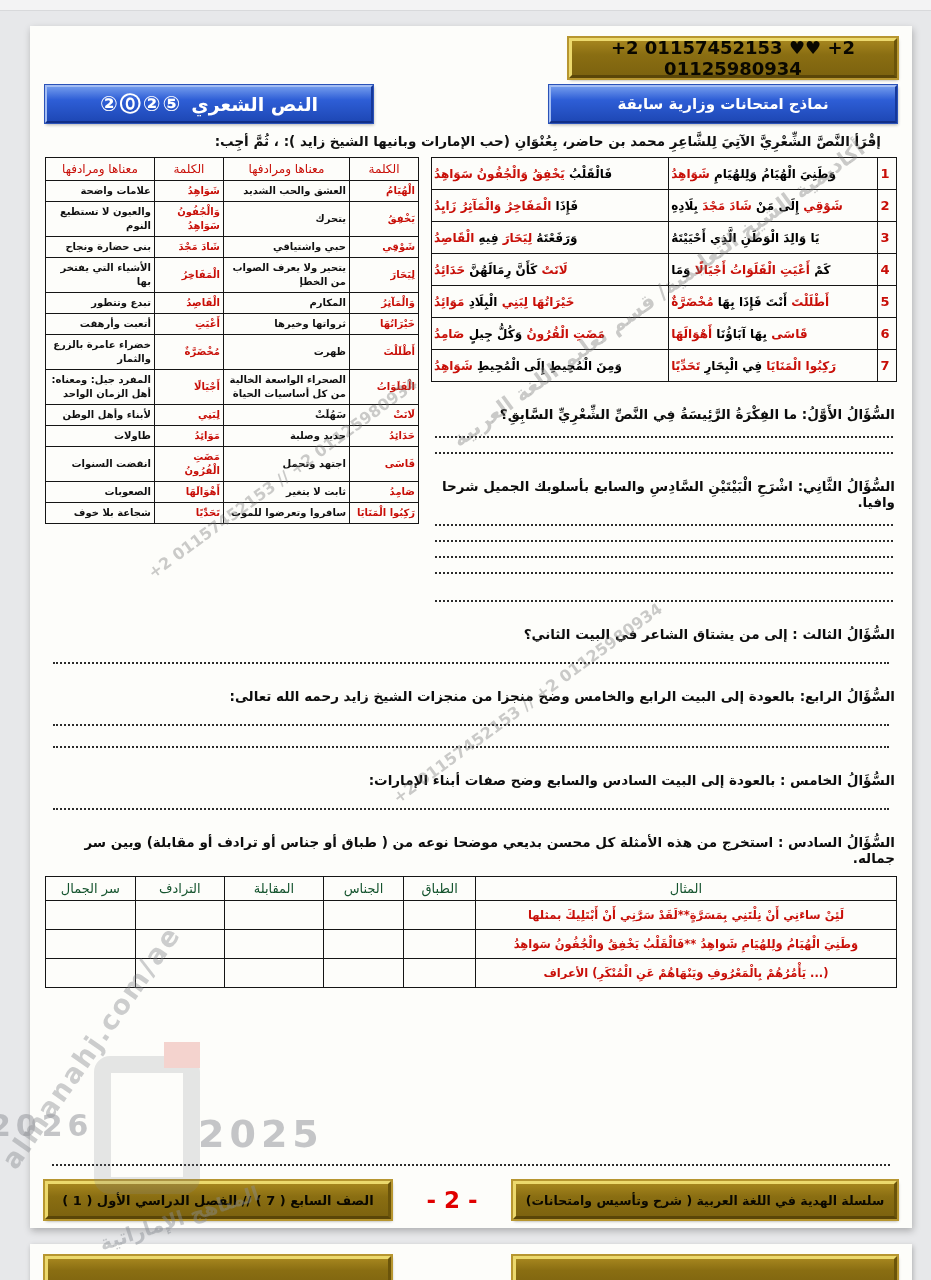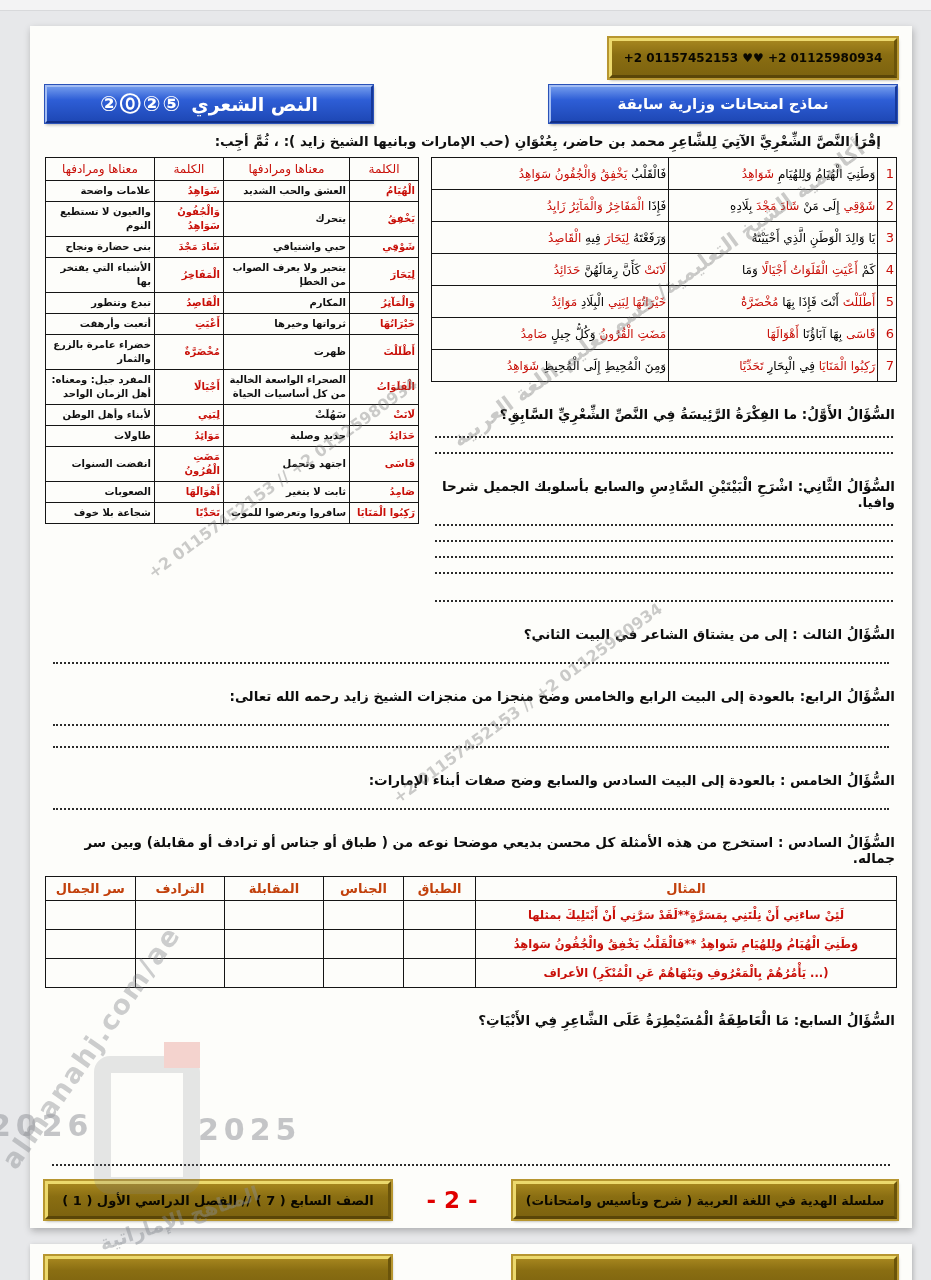--- a/index.html
+++ b/index.html
@@ -2,65 +2,65 @@
 <html lang="ar"><head>
 <meta charset="utf-8">
 <style>
   html,body{margin:0;padding:0}
   body{width:931px;height:1280px;background:#e7e8ea;font-family:"DejaVu Sans",sans-serif;overflow:hidden;position:relative}
   .topstrip{position:absolute;top:0;left:0;right:0;height:10px;background:#f3f3f4;border-bottom:1px solid #d8d9db}
   .page{position:absolute;left:30px;top:26px;width:882px;height:1202px;background:#fdfdfa;box-shadow:1px 3px 7px rgba(0,0,0,.25);padding:12px 15px;box-sizing:border-box;direction:rtl;overflow:hidden}
   .row-between{display:flex;justify-content:space-between;align-items:stretch}
   .gold{background:linear-gradient(180deg,#a5851e 0%,#8a6e12 40%,#7d630f 100%);border:3px solid;border-color:#ecd96d #6b540a #5a4608 #ecd96d;box-shadow:0 0 0 2px #b79630,1px 2px 3px rgba(0,0,0,.4);color:#0a0800;font-weight:bold;display:flex;align-items:center;justify-content:center;text-align:center;box-sizing:border-box}
   .g-academy{width:348px;height:40px;font-size:14px}
-  .g-phones{width:288px;height:40px;font-size:12px}
+  .g-phones{width:328px;height:40px;font-size:18px}
   .blue{background:linear-gradient(180deg,#7099ec 0%,#2e5ed6 38%,#1e48b6 100%);border:2px solid;border-color:#a3bdf3 #16389a #112f88 #a3bdf3;box-shadow:0 0 0 1px #2a52b8,1px 2px 3px rgba(0,0,0,.3);color:#fff;font-weight:bold;display:flex;align-items:center;justify-content:center;gap:9px;box-sizing:border-box}
   .b-right{width:348px;height:38px;font-size:15px}
   .b-left{width:328px;height:38px;font-size:19px}
   .year{font-size:21px;letter-spacing:2px}
   .hdr2{margin-top:7px}
   .instruction{font-size:13.5px;font-weight:bold;margin:10px 16px 8px;color:#101010}
   .cols{display:flex;gap:12px;align-items:flex-start}
   .col-right{width:466px}
   .col-left{flex:1}
   table{border-collapse:collapse;width:100%}
   td,th{border:1px solid #151515}
   .red{color:#c80f08}
-  .poem td{font-weight:normal;font-size:12px;text-align:right;padding:8px 2px;white-space:nowrap;overflow:hidden}
+  .poem td{font-weight:bold;font-size:12px;text-align:left;padding:8px 2px;white-space:nowrap;overflow:hidden}
   .poem .num{width:26px;color:#c80f08;font-size:13px}
   .poem .h1{width:45%}
   .poem .h2{width:51%}
   .vocab th{color:#c80f08;font-size:12px;font-weight:normal;padding:4px 2px;text-align:center}
   .vocab td{font-size:10px;font-weight:bold;padding:3px 3px;line-height:1.4;color:#101010}
   .vocab .w{color:#c80f08;width:62px}
   .q{font-size:13.5px;font-weight:bold;margin:24px 2px 0;color:#0d0d0d}
   .dots{border-top:2.5px dotted #2b2b2b;height:0;margin:18px 4px 0}
   .dots.sm{margin:14px 4px 0}
   .dots.gap{margin-top:26px}
   .dots.full{margin:20px 8px 0}
   .badee{margin-top:10px}
-  .badee th{color:#c2410c;font-size:13px;font-weight:bold;padding:4px 2px}
+  .badee th{color:#14532d;font-size:13px;font-weight:normal;padding:4px 2px}
   .badee td{height:26px;font-size:11.5px;font-weight:bold;text-align:center;padding:1px 4px}
   .badee .ex{color:#c80f08}
   .c0{width:47%}.c1{width:8%}.c2{width:9%}.c3{width:11%}.c4{width:10%}.c5{width:10%}
   .footdots{position:absolute;left:22px;right:22px;bottom:62px;border-top:2.5px dotted #2b2b2b}
   .footer{position:absolute;left:15px;right:15px;bottom:9px;display:flex;justify-content:space-between;align-items:center;direction:rtl}
   .f-series{width:384px;height:38px;font-size:12.5px}
   .f-grade{width:346px;height:38px;font-size:13px}
   .f-page{color:#e00000;font-weight:bold;font-size:23px;direction:ltr}
   .nextpage{position:absolute;left:30px;top:1244px;width:882px;height:40px;background:#fdfdfa;box-shadow:1px 2px 5px rgba(0,0,0,.25);padding:12px 15px 0;box-sizing:border-box;direction:rtl;display:flex;justify-content:space-between}
   .sliver{height:34px}
   .s-right{width:384px}
   .s-left{width:346px}
   .wm{position:absolute;color:rgba(110,110,112,.36);font-weight:bold;pointer-events:none;white-space:nowrap;z-index:5}
   .wm-academy{left:455px;top:430px;transform:rotate(-36deg);transform-origin:left center;font-size:21px}
   .wm-phone1{left:150px;top:565px;transform:rotate(-36deg);transform-origin:left center;font-size:16px}
   .wm-phone2{left:395px;top:790px;transform:rotate(-36deg);transform-origin:left center;font-size:16px}
   .wm-site{left:8px;top:1150px;transform:rotate(-55deg);transform-origin:left center;font-size:27px;color:rgba(130,133,138,.40);letter-spacing:2px}
-  .wm-y25{left:198px;top:1112px;font-size:30px;color:rgba(150,152,156,.55);letter-spacing:5px}
+  .wm-y25{left:198px;top:1112px;font-size:38px;color:rgba(150,152,156,.55);letter-spacing:5px}
   .wm-y26{left:-10px;top:1108px;font-size:30px;color:rgba(150,152,156,.55);letter-spacing:5px}
   .wm-manahij{left:100px;top:1232px;transform:rotate(-18deg);transform-origin:left center;font-size:20px;color:rgba(135,140,146,.45)}
   .wm-logo{position:absolute;left:88px;top:1042px;width:112px;height:150px;opacity:.20;pointer-events:none;z-index:4}
   .wm-logo .box{position:absolute;left:6px;top:14px;width:72px;height:104px;border:17px solid #83888e;border-radius:16px}
   .wm-logo .redsq{position:absolute;right:0;top:0;width:36px;height:26px;background:#d23026}
 </style>
 </head>
 <body>
 
 <div class="topstrip"></div>
@@ -271,21 +271,20 @@
           <td class="ex c0">(... يَأْمُرُهُمْ بِالْمَعْرُوفِ وَيَنْهَاهُمْ عَنِ الْمُنْكَرِ) الأعراف</td>
           <td class="c1"></td>
           <td class="c2"></td>
           <td class="c3"></td>
           <td class="c4"></td>
           <td class="c5"></td>
         </tr>
       </tbody>
   </table>
 
-  <div class="q">السُّؤَالُ السابع: مَا الْعَاطِفَةُ الْمُسَيْطِرَةُ عَلَى الشَّاعِرِ فِي الأَبْيَاتِ؟</div>
 
   <div class="footdots"></div>
   <div class="footer">
     <div class="gold f-series">
       <span>سلسلة الهدية في  اللغة العربية ( شرح وتأسيس  وامتحانات)</span>
     </div>
     <div class="f-page">- 2 -</div>
     <div class="gold f-grade">
       <span>الصف السابع ( 7 )  //  الفصل الدراسي الأول ( 1 )</span>
     </div>

